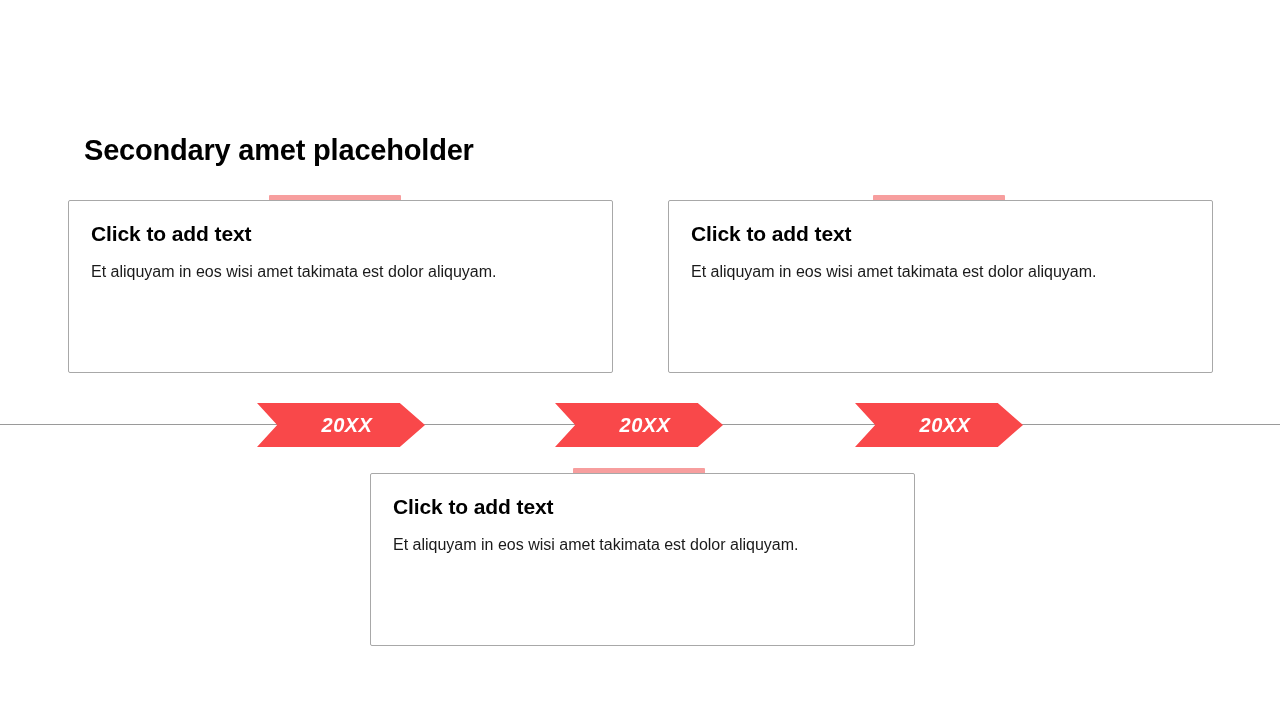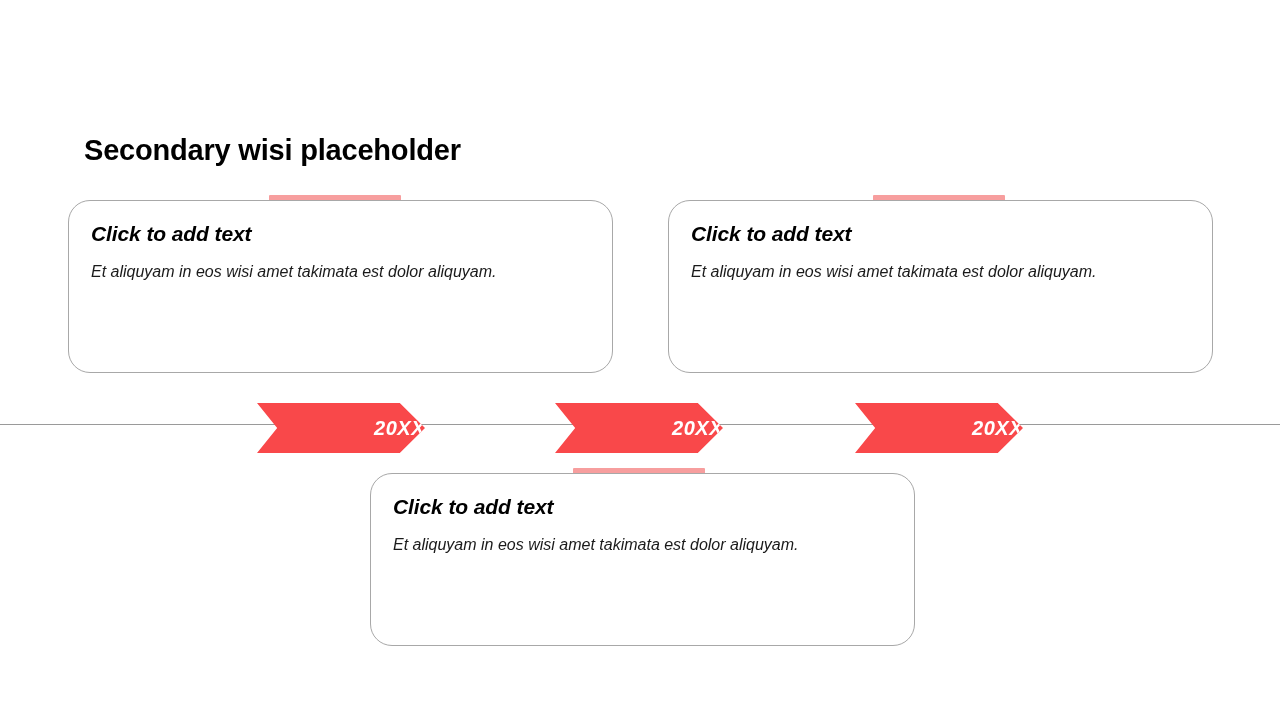--- a/index.html
+++ b/index.html
@@ -44,23 +44,22 @@
     height: 1px;
     background: #9a9a9a;
   }
 
   
   .card {
     position: absolute;
     box-sizing: border-box;
     background: #ffffff;
     border: 1px solid #a8a8a8;
-    border-radius: 22px;
+    border-radius: 2px;
     padding: 20px 22px 0 22px;
-    font-style: italic;
   }
 
   .card-1 { left: 68px;  top: 200px; width: 545px; height: 173px; }
   .card-2 { left: 668px; top: 200px; width: 545px; height: 173px; }
   .card-3 { left: 370px; top: 473px; width: 545px; height: 173px; }
 
   .card-heading {
     font-size: 21px;
     font-weight: bold;
     color: #000000;
@@ -85,47 +84,47 @@
     border-radius: 1px;
   }
   .tab-1 { left: 269px; top: 195px; }
   .tab-2 { left: 873px; top: 195px; }
   .tab-3 { left: 573px; top: 468px; }
 
   
   .chevron {
     position: absolute;
     width: 168px;
-    height: 50px;
+    height: 44px;
     background: #f9484a;
     -webkit-clip-path: polygon(0% 0%, 85% 0%, 100% 50%, 85% 100%, 0% 100%, 12% 50%);
     clip-path: polygon(0% 0%, 85% 0%, 100% 50%, 85% 100%, 0% 100%, 12% 50%);
     display: flex;
     align-items: center;
-    justify-content: flex-end;
+    justify-content: center;
   }
   .chevron-label {
     color: #ffffff;
     font-size: 20px;
     font-weight: bold;
     font-style: italic;
     letter-spacing: 0.5px;
     padding-left: 12px;
     white-space: nowrap;
   }
   .chev-1 { left: 257px; top: 403px; }
   .chev-2 { left: 555px; top: 403px; }
   .chev-3 { left: 855px; top: 403px; }
 </style>
 </head>
 <body>
 
 <div class="slide">
 
-  <div class="slide-title">Secondary wisi placeholder</div>
+  <div class="slide-title">Secondary amet placeholder</div>
 
   <div class="timeline-axis"></div>
 
   <div class="card-tab tab-1"></div>
   <div class="card-tab tab-2"></div>
   <div class="card-tab tab-3"></div>
 
   <div class="card card-1">
     <div class="card-heading">Click to add text</div>
     <div class="card-body">Et aliquyam in eos wisi amet takimata est dolor aliquyam.</div>

